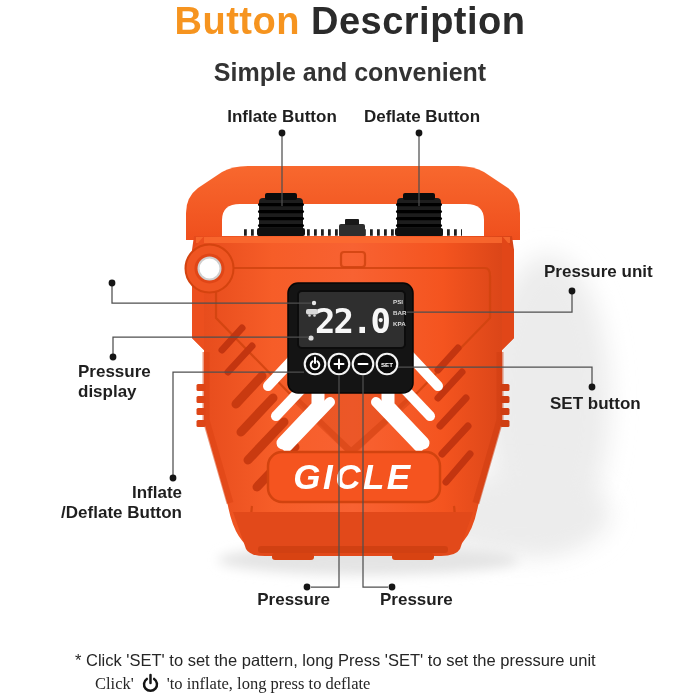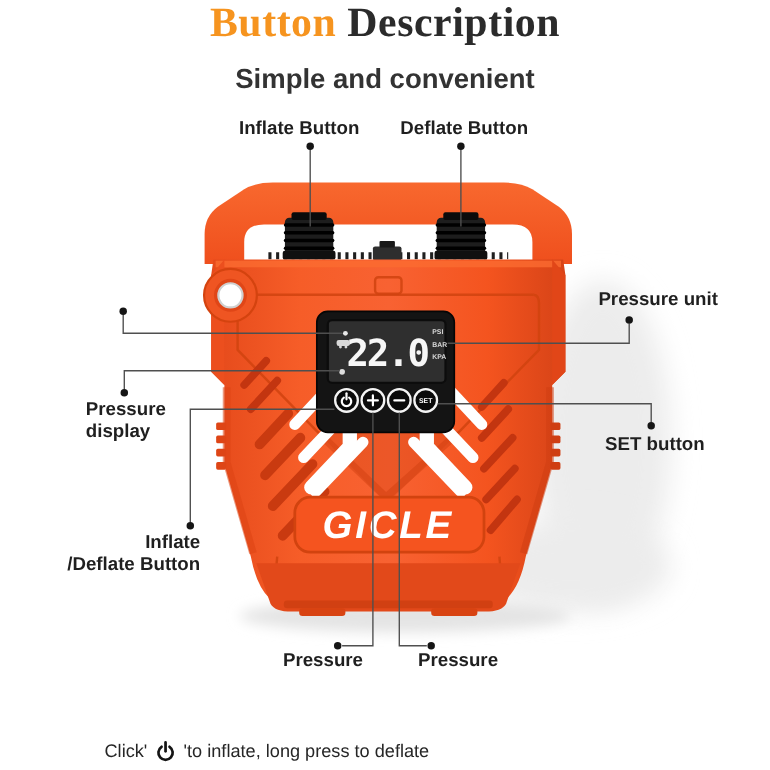--- a/index.html
+++ b/index.html
@@ -1,19 +1,19 @@
 <!DOCTYPE html>
 <html><head>
 <meta charset="utf-8">
 <style>
   html,body{margin:0;padding:0;background:#fff;}
   .stage{position:relative;width:700px;height:700px;background:#ffffff;overflow:hidden;
          font-family:"Liberation Sans",sans-serif;}
   .hdr{position:absolute;top:0;left:0;width:700px;text-align:center;}
-  .title{font-size:38px;font-weight:800;color:#2b2b2b;line-height:42px;letter-spacing:.5px;font-family:Liberation Serif, serif;}
+  .title{font-size:38px;font-weight:800;color:#2b2b2b;line-height:42px;letter-spacing:.5px;}
   .title .accent{color:#f6941f;}
   .subtitle{font-size:25px;font-weight:700;color:#333;line-height:28px;margin-top:16px;}
   .callout{position:absolute;font-size:17px;font-weight:700;color:#1f1f1f;line-height:20px;white-space:nowrap;}
   .cc{transform:translateX(-50%);} 
   .rt{text-align:right;}
   .foot{position:absolute;font-size:16.5px;font-weight:500;color:#262626;white-space:nowrap;}
   .foot2{display:flex;align-items:center;gap:6px;}
   svg.layer{position:absolute;left:0;top:0;}
   .vr{stroke:#c93a10;stroke-width:9;stroke-linecap:round;}
   .vr2{stroke:#c33510;stroke-width:7;stroke-linecap:round;}
@@ -223,40 +223,41 @@
       <circle class="cdot" cx="112" cy="283" r="3.4"></circle>
       <circle class="cdot" cx="572" cy="291" r="3.4"></circle>
       <circle class="cdot" cx="113" cy="357" r="3.4"></circle>
       <circle class="cdot" cx="592" cy="387" r="3.4"></circle>
       <circle class="cdot" cx="173" cy="478" r="3.4"></circle>
       <circle class="cdot" cx="307" cy="587" r="3.4"></circle>
       <circle class="cdot" cx="392" cy="587" r="3.4"></circle>
     </g>
   </svg>
 
-  <div class="callout cc" style="left:272px;top:107px;">Inflate Button</div>
+  <div class="callout cc" style="left:282px;top:107px;">Inflate Button</div>
   <div class="callout cc" style="left:422px;top:107px;">Deflate Button</div>
   <div class="callout" style="left:520px;top:262px;margin-left:24px;">Pressure unit</div>
   <div class="callout" style="left:78px;top:362px;">
     <div>Pressure</div>
     <div>display</div>
   </div>
   <div class="callout" style="left:550px;top:394px;">SET button</div>
   <div class="callout rt" style="right:518px;top:483px;">
     <div>Inflate</div>
     <div>/Deflate Button</div>
   </div>
   <div class="callout rt" style="right:370px;top:590px;">
     <div>Pressure</div>
   </div>
   <div class="callout" style="left:380px;top:590px;">
     <div>Pressure</div>
   </div>
 
-  <div class="foot foot2" style="left:95px;top:672px;">
+  <div class="foot" style="left:75px;top:651px;">* Click 'SET' to set the pattern, long Press 'SET' to set the pressure unit</div>
+  <div class="foot foot2" style="left:95px;top:672px;font-family:Liberation Serif, serif;">
     <span>Click'</span>
     <svg width="21" height="23" viewBox="0 0 22 24">
       <path d="M7.2,7.2 a6.8,6.8 0 1 0 7.6,0" fill="none" stroke="#151515" stroke-width="2.6" stroke-linecap="round"></path>
       <line x1="11" y1="3" x2="11" y2="11.5" stroke="#151515" stroke-width="2.6" stroke-linecap="round"></line>
     </svg>
     <span>'to inflate, long press to deflate</span>
   </div>
 
 </div>
 

